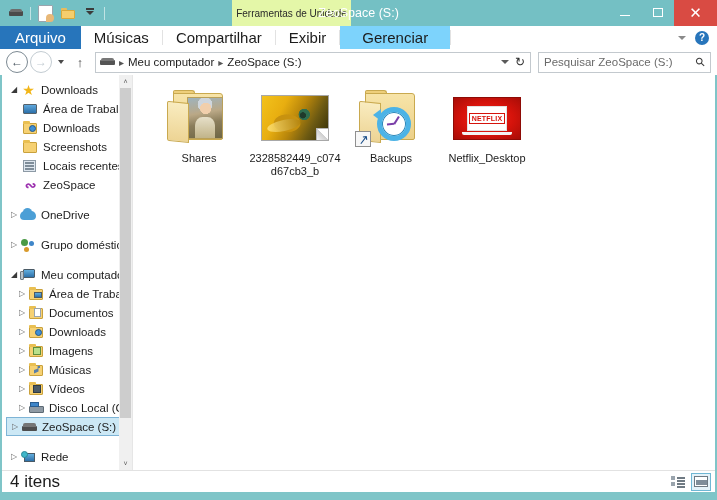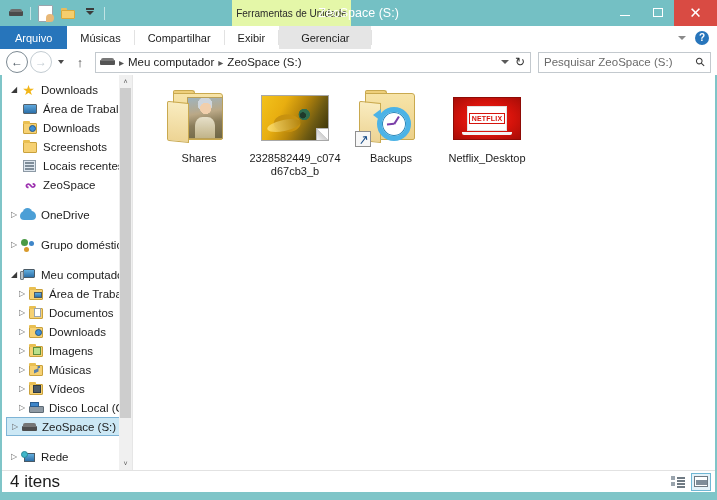--- a/index.html
+++ b/index.html
@@ -183,38 +183,38 @@
     width: 717px; height: 23px;
     background: #ffffff;
     border-bottom: 1px solid #dcdcdc;
     display: flex;
     align-items: stretch;
   }
   .tab {
     display: flex;
     align-items: center;
     justify-content: center;
-    font-size: 11px;
+    font-size: 15px;
     color: #1c1c1c;
     padding: 0 13px;
     white-space: nowrap;
     position: relative;
   }
   .tab.file-tab {
     background: #2775bb;
     color: #ffffff;
     padding: 0 15px;
   }
   .tab-div {
     width: 1px;
     margin: 4px 0;
     background: #e2e2e2;
   }
   .tab.contextual {
-    background: #e5e5e5;
+    background: #7dd3fc;
     padding: 0 22px;
   }
   .tabrow-right {
     margin-left: auto;
     display: flex;
     align-items: center;
     gap: 9px;
     padding-right: 8px;
   }
   .ribbon-chevron {

